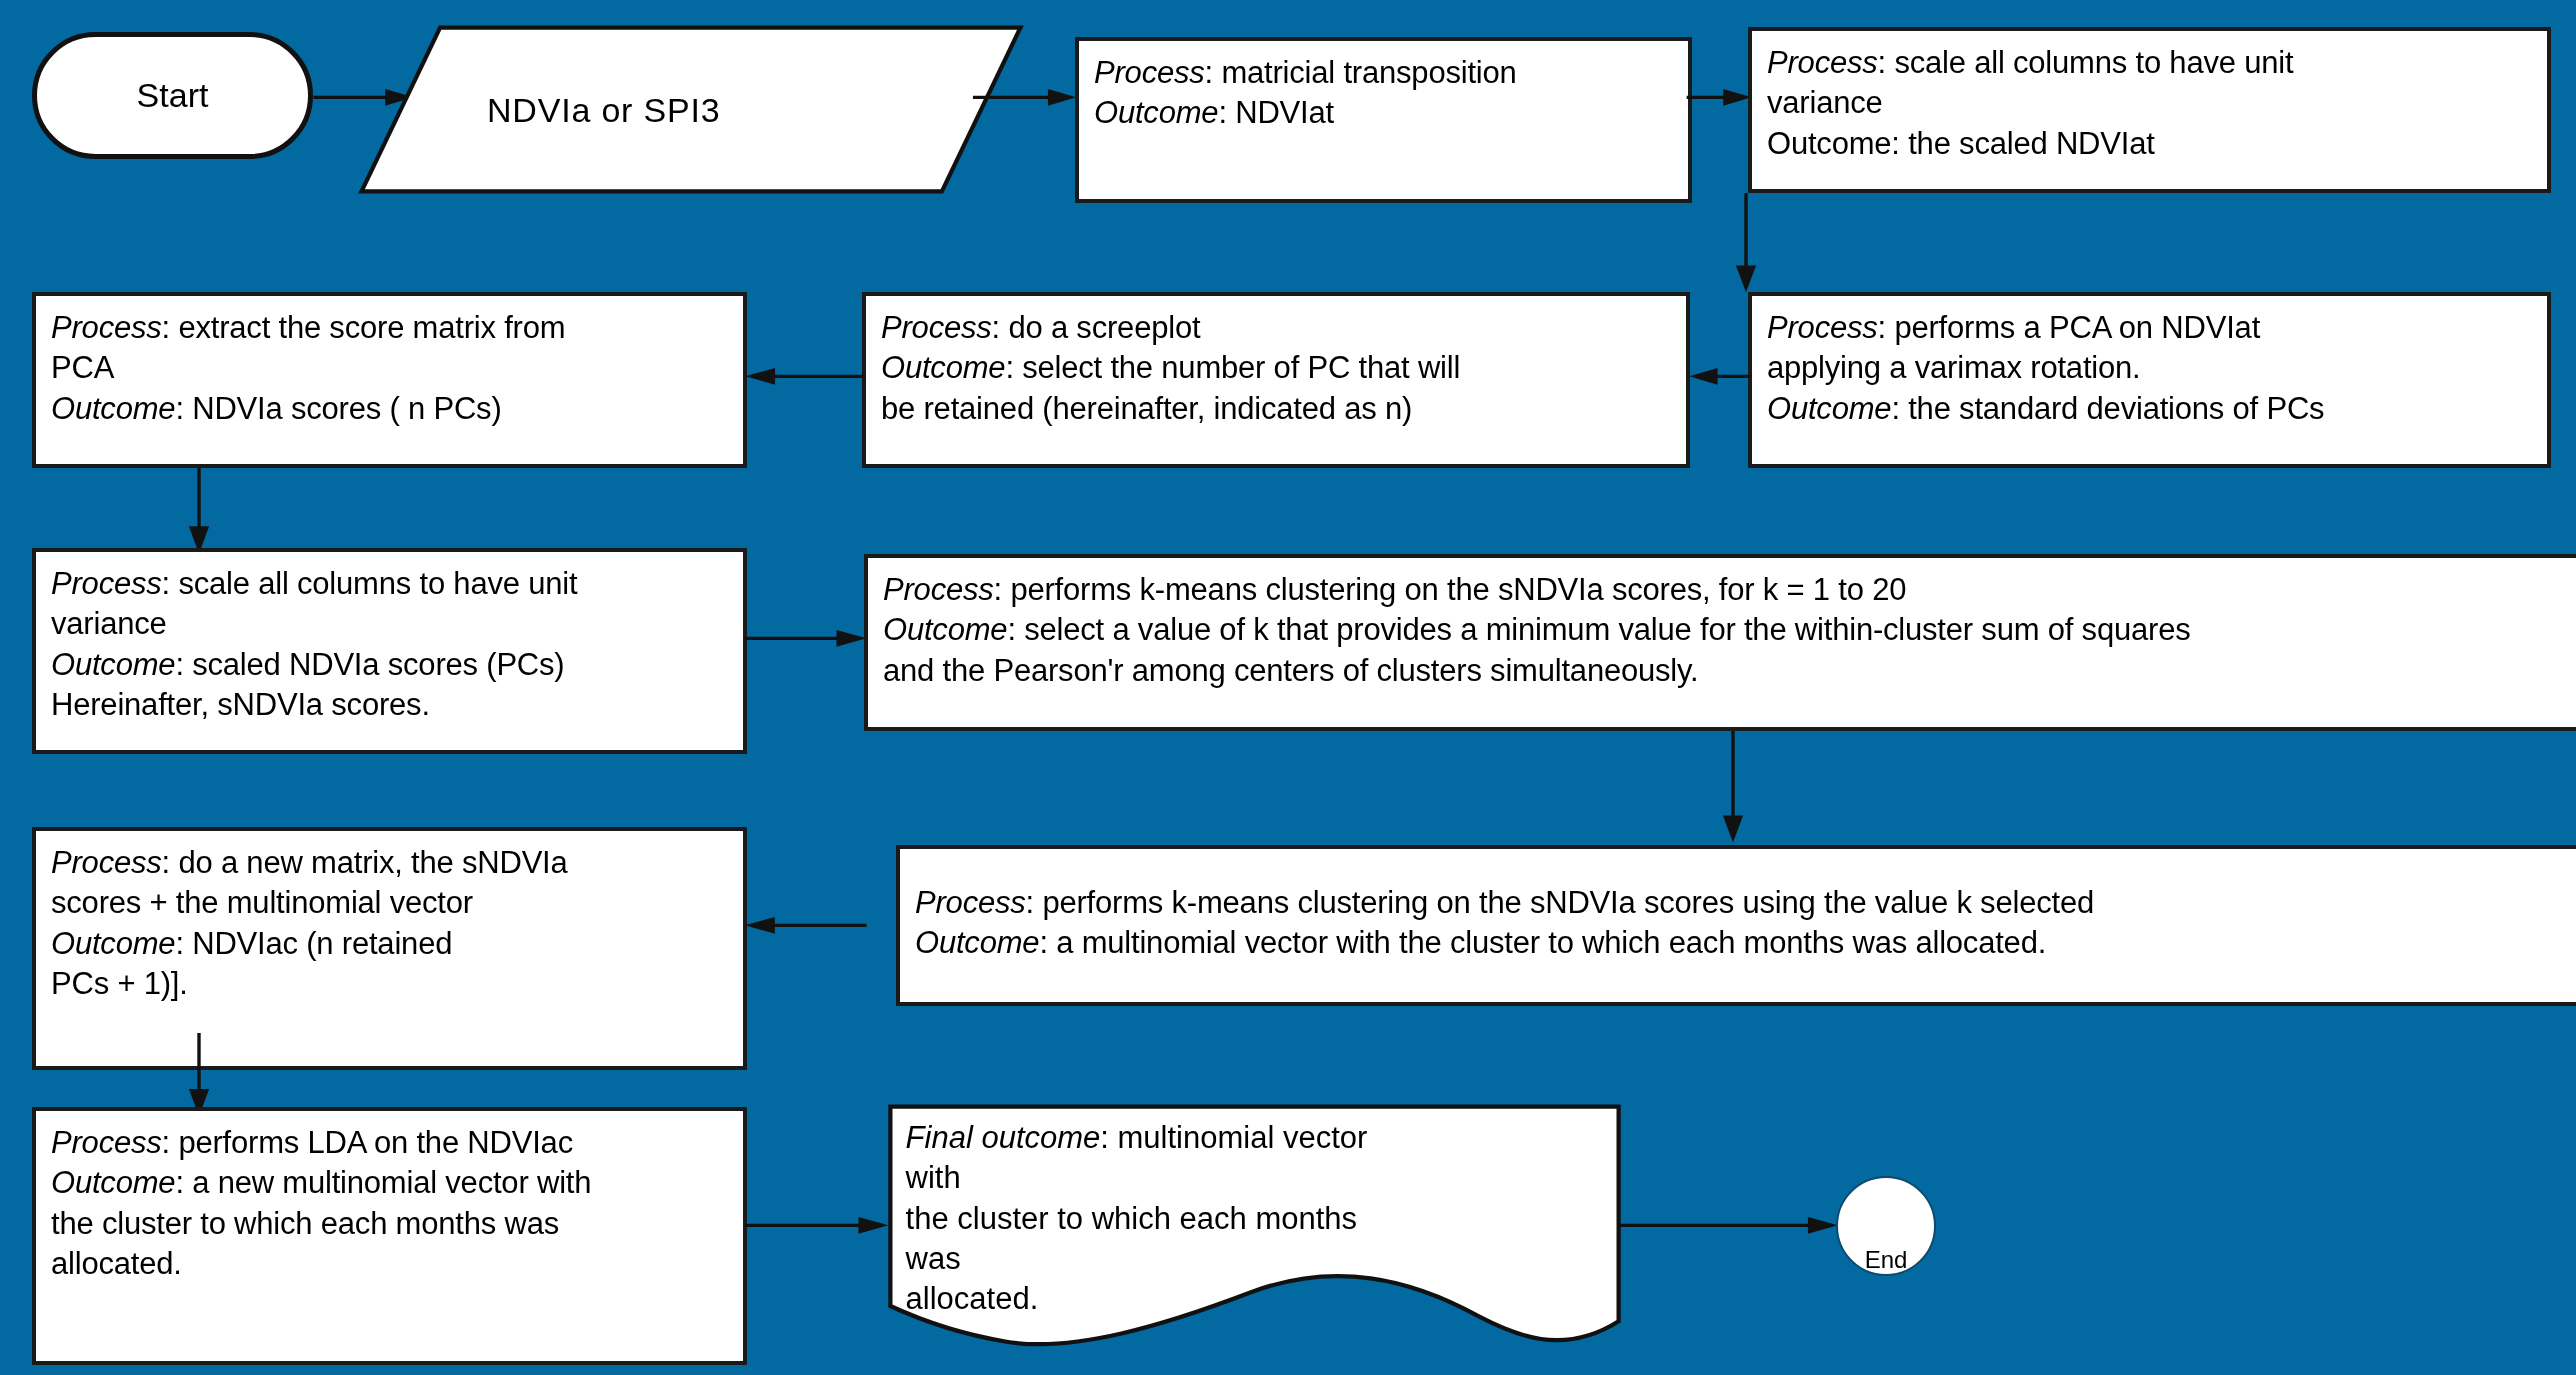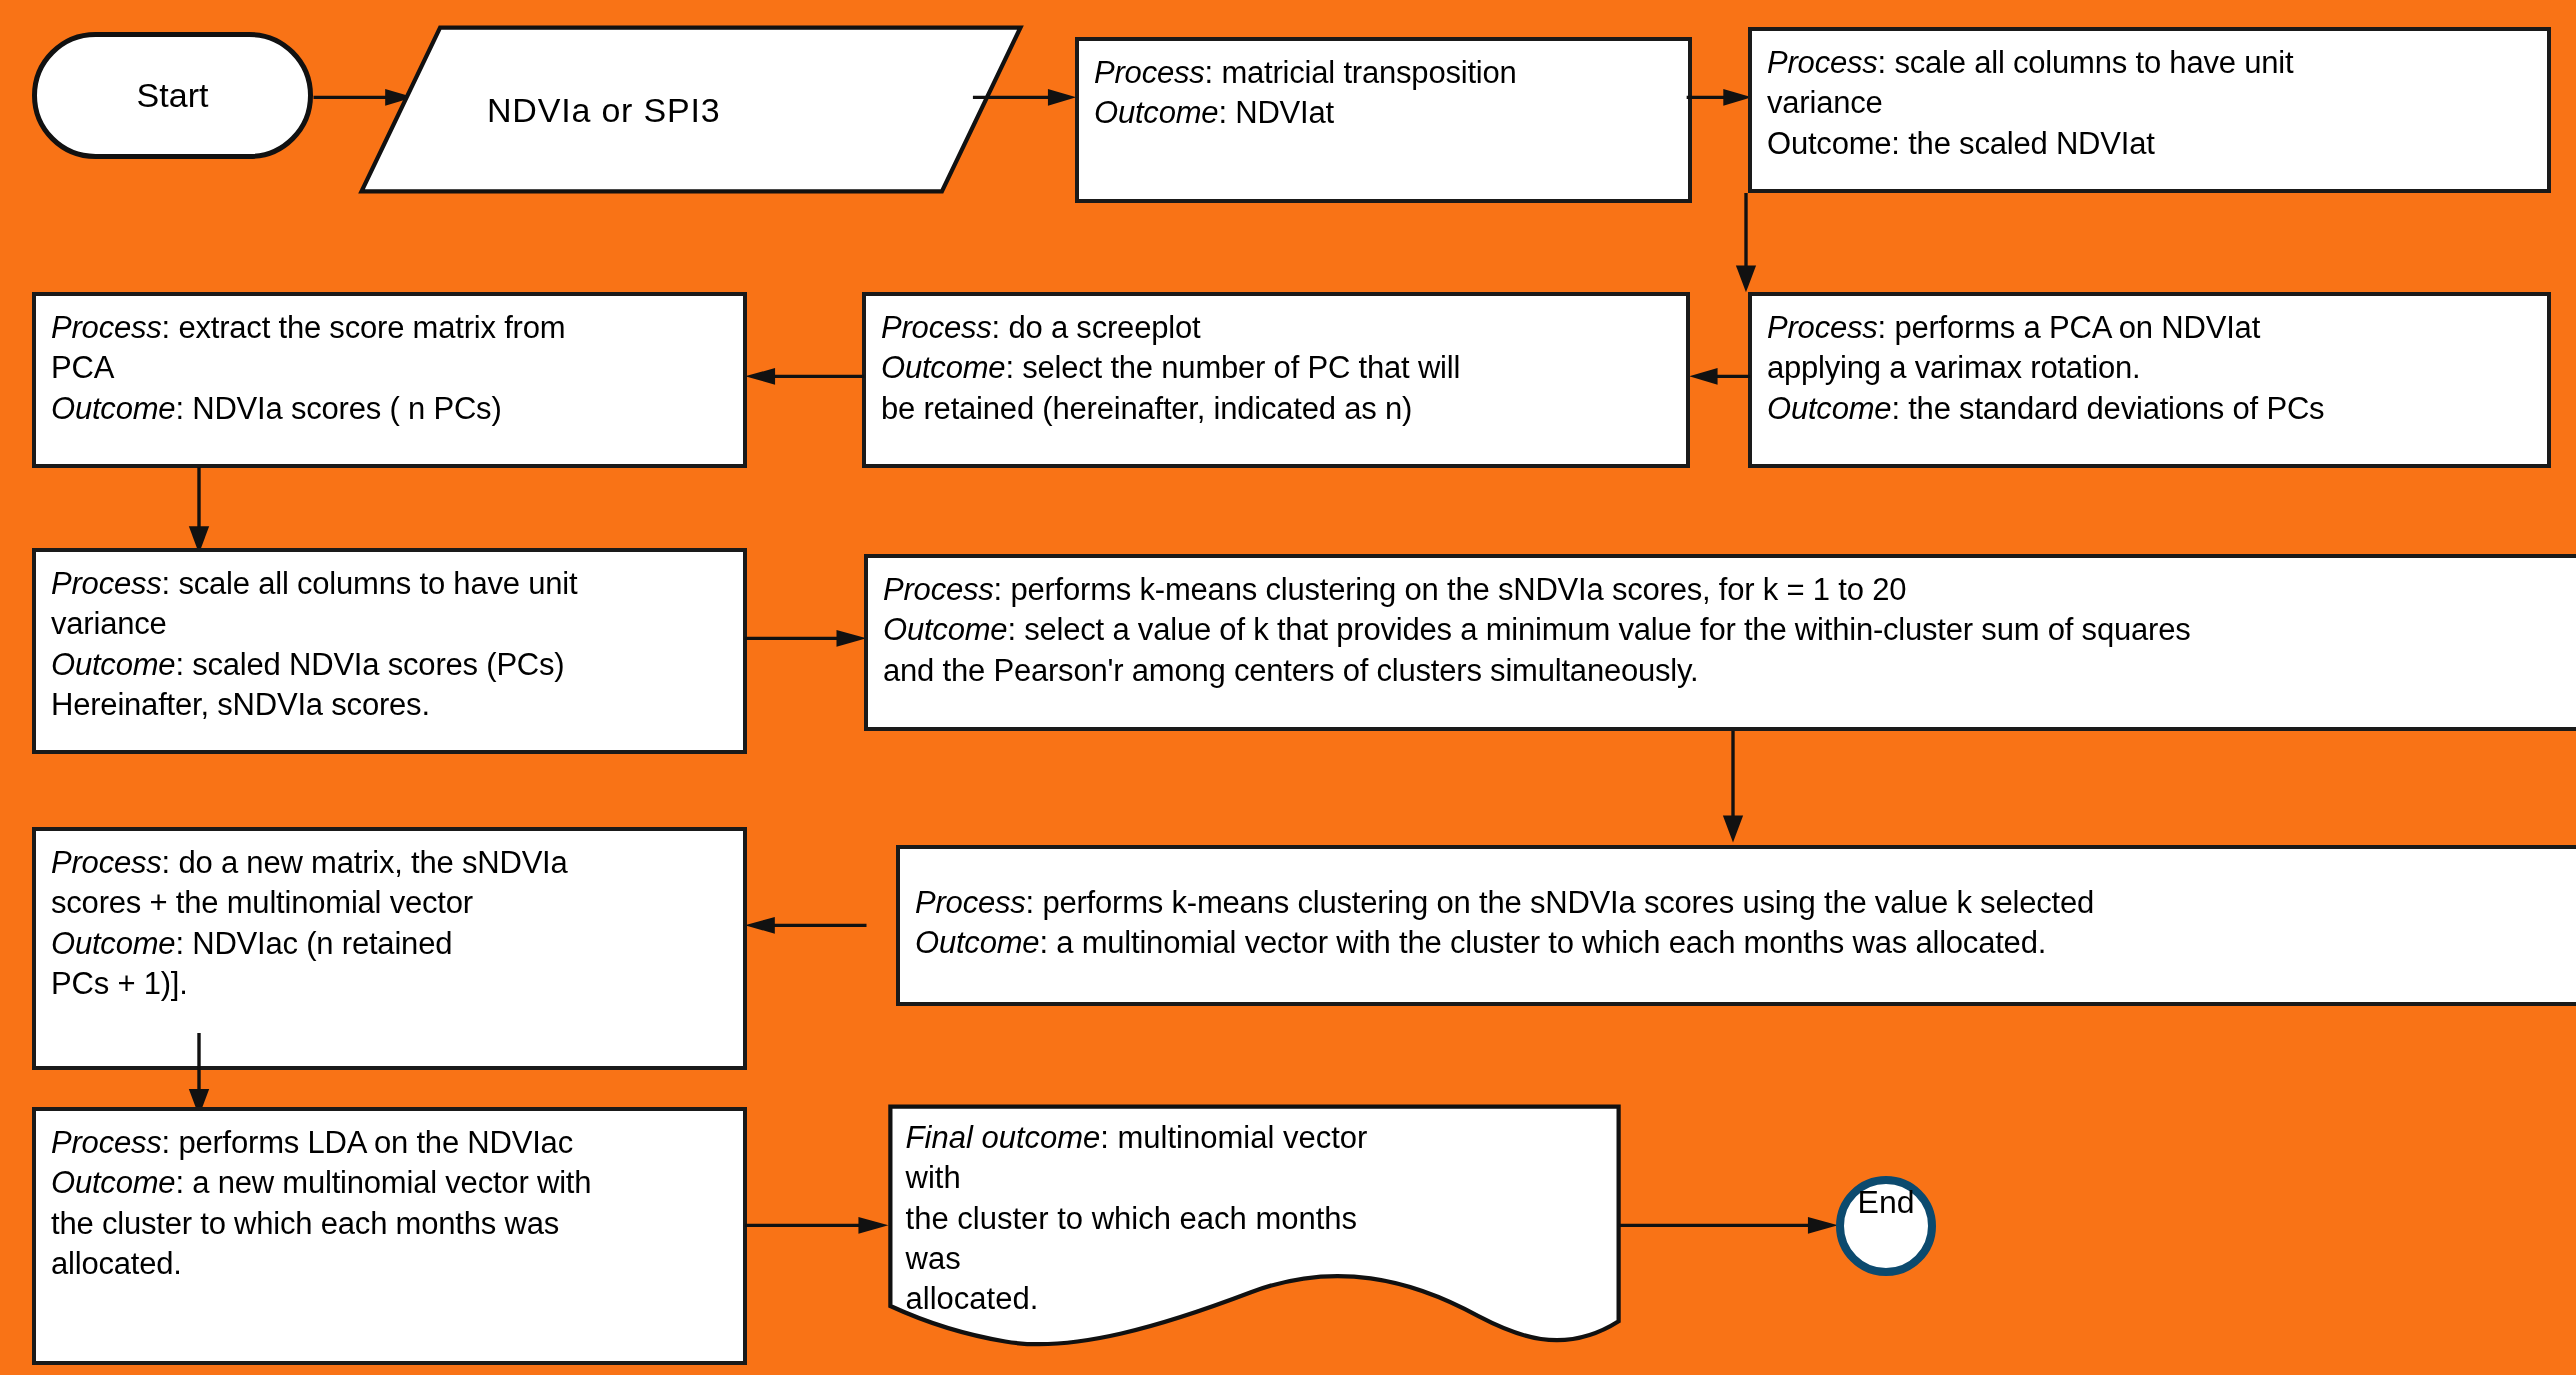--- a/index.html
+++ b/index.html
@@ -4,21 +4,21 @@
 <style>
   html, body {
     margin: 0;
     padding: 0;
     background: #ffffff;
   }
   #canvas {
     position: relative;
     width: 2576px;
     height: 1376px;
-    background: #f97316;
+    background: #0369a1;
     font-family: "Liberation Sans", sans-serif;
     color: #000000;
     overflow: hidden;
   }
   .node {
     position: absolute;
     box-sizing: border-box;
     background: #ffffff;
   }
   .proc {
@@ -31,26 +31,26 @@
   .proc .kw { font-style: italic; }
   .terminator {
     border: 5px solid #111111;
     border-radius: 844px;
     display: flex;
     align-items: center;
     justify-content: center;
     font-size: 34px;
   }
   .circle-end {
-    border: 8px solid #0c4a6e;
+    border: 2px solid #0c4a6e;
     border-radius: 50%;
     display: flex;
-    align-items: flex-start;
+    align-items: flex-end;
     justify-content: center;
-    font-size: 32px;
+    font-size: 24px;
   }
   .para-wrap { position: absolute; }
   .para-wrap svg { position: absolute; left: 0; top: 0; overflow: visible; }
   .para-label {
     position: absolute;
     font-size: 34px;
     letter-spacing: 0.8px;
     white-space: nowrap;
   }
   .doc-wrap { position: absolute; }

